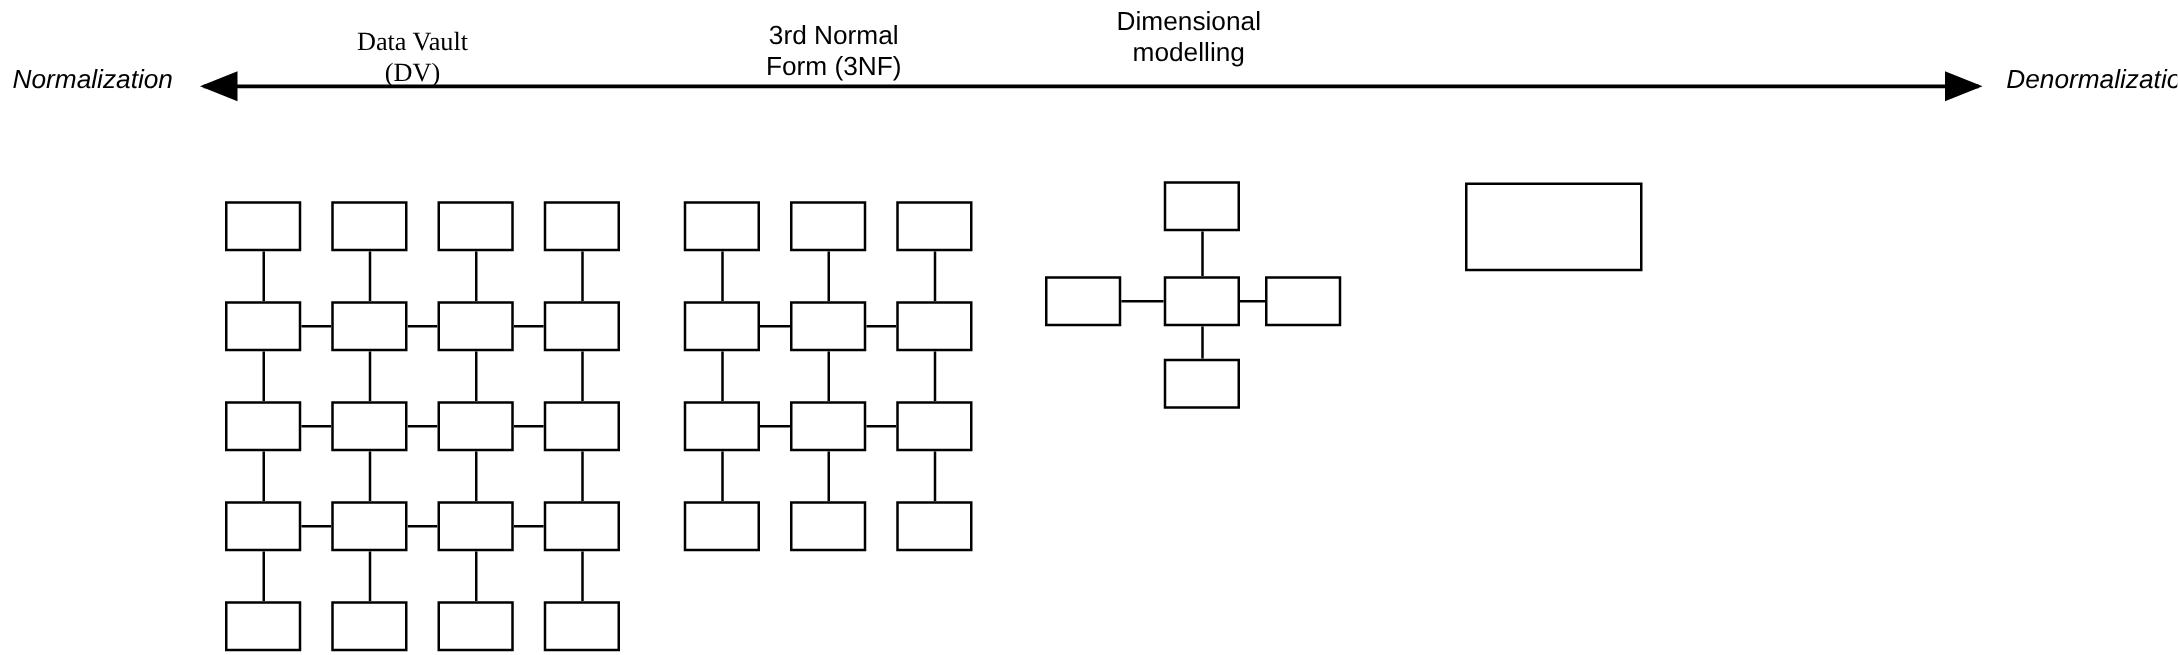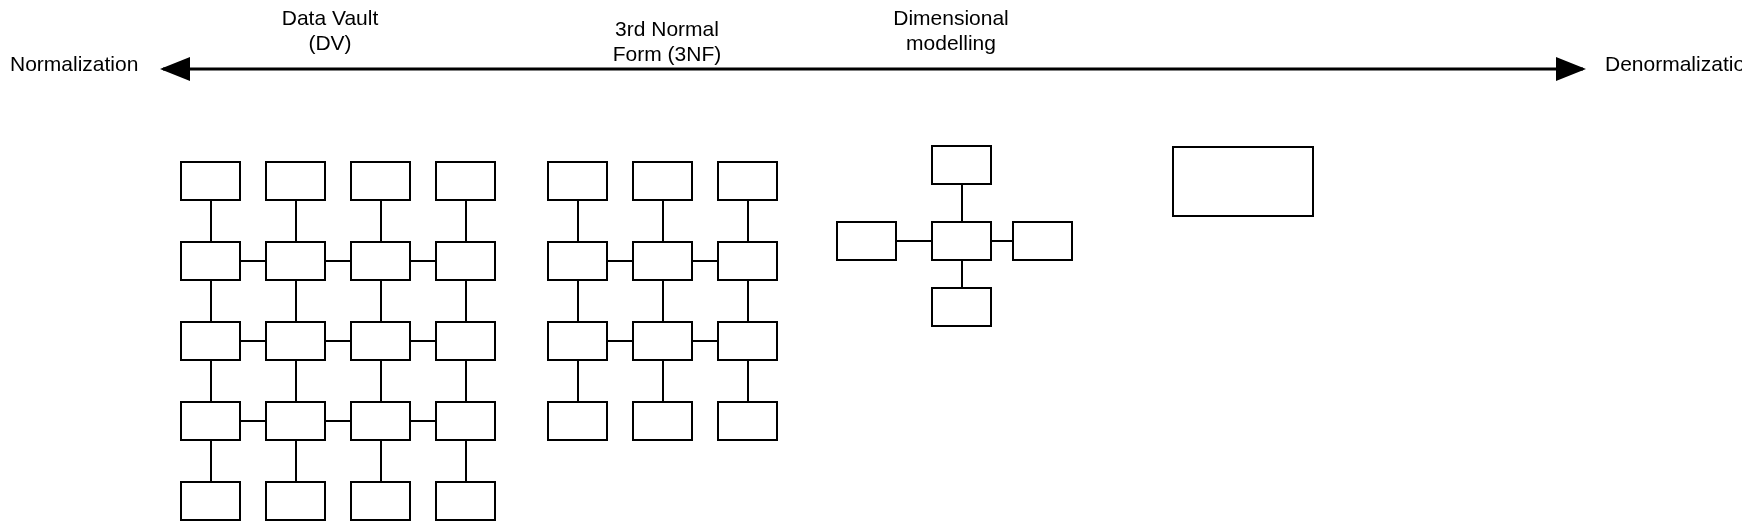--- a/index.html
+++ b/index.html
@@ -18,20 +18,21 @@
     overflow: hidden;
   }
 
   
   .axis-end-label {
     position: absolute;
     font-size: 21px;
     line-height: 24px;
     white-space: nowrap;
     color: #000;
+    font-style: italic;
   }
   #axis-label-left  { left: 10px;  top: 52px; }
   #axis-label-right { left: 1605px; top: 52px; }
 
   .column-title {
     position: absolute;
     font-size: 21px;
     line-height: 25px;
     text-align: center;
     white-space: pre-line;
@@ -71,21 +72,21 @@
 </style>
 </head>
 <body>
 
 <div id="canvas">
 
   <div class="axis-end-label" id="axis-label-left">Normalization</div>
 
   <div class="axis-end-label" id="axis-label-right">Denormalization</div>
 
-  <div class="column-title" style="left:230px; top:5px; width:200px;">Data Vault
+  <div class="column-title" style="left:230px; top:21px; width:200px;font-family:Liberation Serif, serif;">Data Vault
 (DV)</div>
 
   <div class="column-title" style="left:567px; top:5px; width:200px;margin-top:11px;">3rd Normal
 Form (3NF)</div>
 
   <div class="column-title" style="left:851px; top:5px; width:200px;">Dimensional
 modelling</div>
 
 
   <svg id="axis-svg" viewBox="0 0 1742 524" xmlns="http://www.w3.org/2000/svg">

